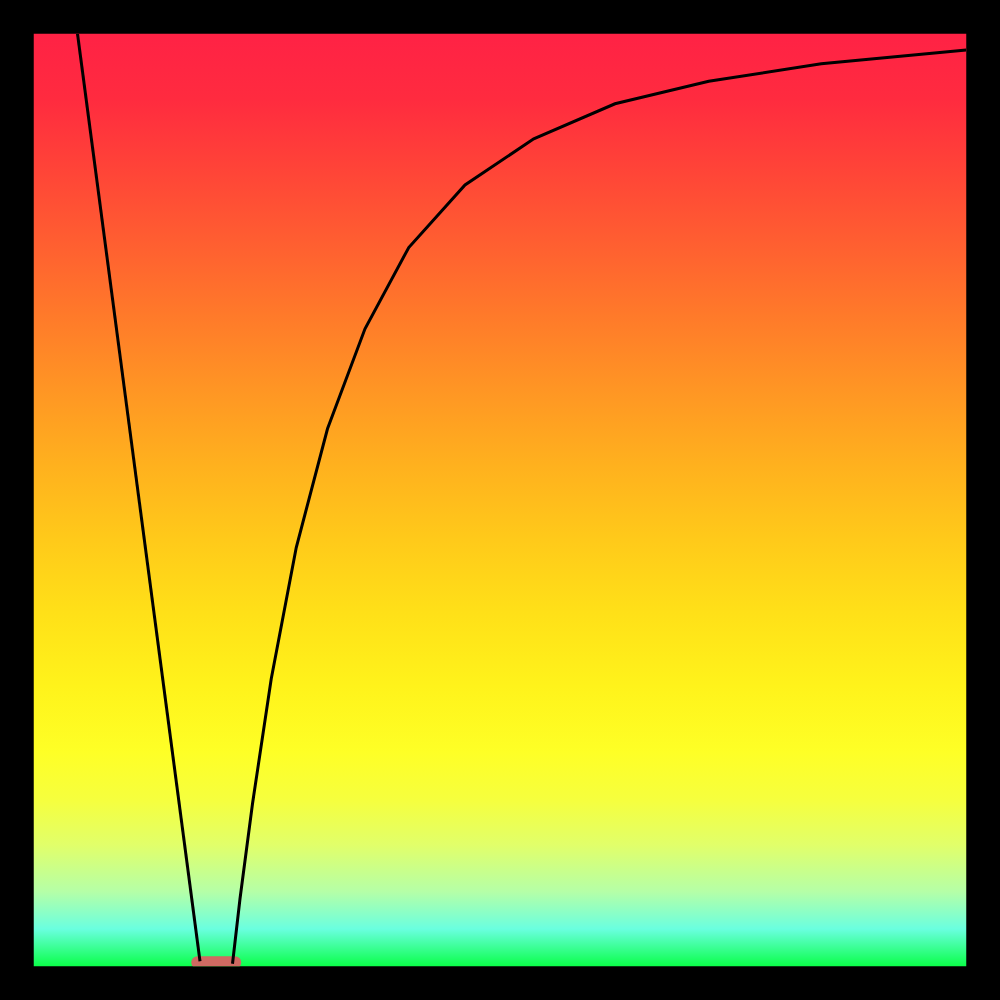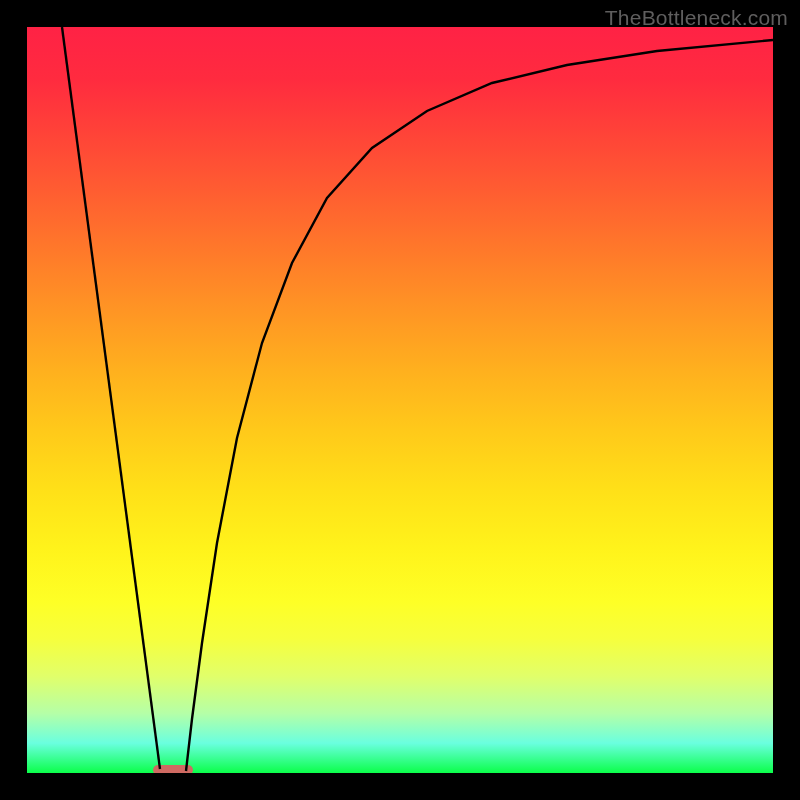--- a/index.html
+++ b/index.html
@@ -82,14 +82,13 @@
              L 265 236
              L 300 171
              L 345 121
              L 400 84
              L 465 56
              L 540 38
              L 630 24
              L 746 13" stroke="#000" stroke-width="2.4" fill="none"></path>
   </svg>
 
-  <div class="watermark">TheBottleneck.com</div>
 </div>
 
 </body></html>

